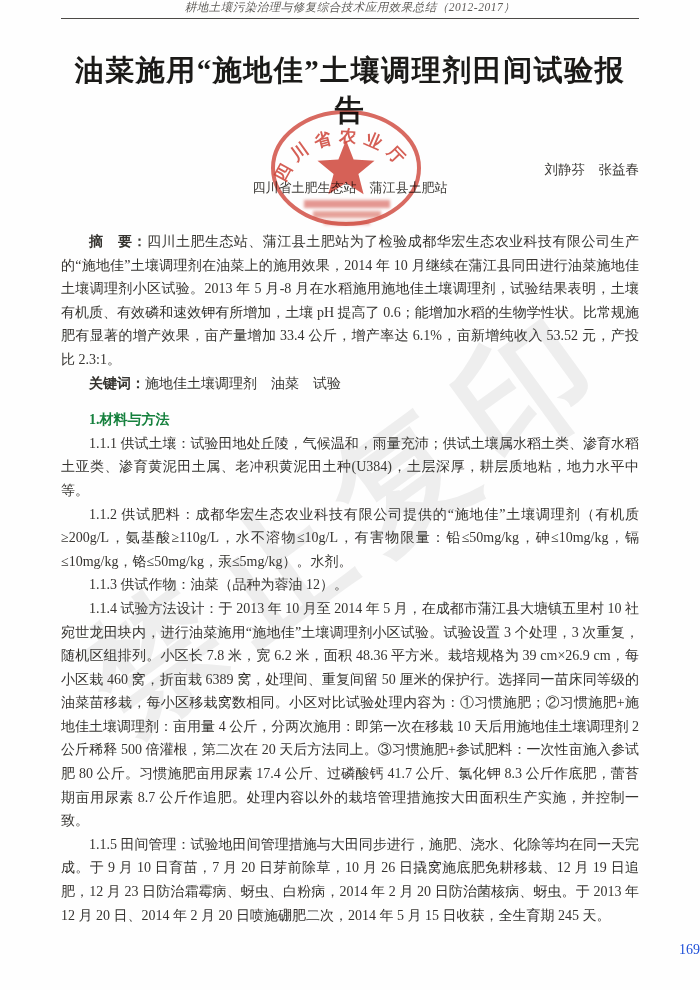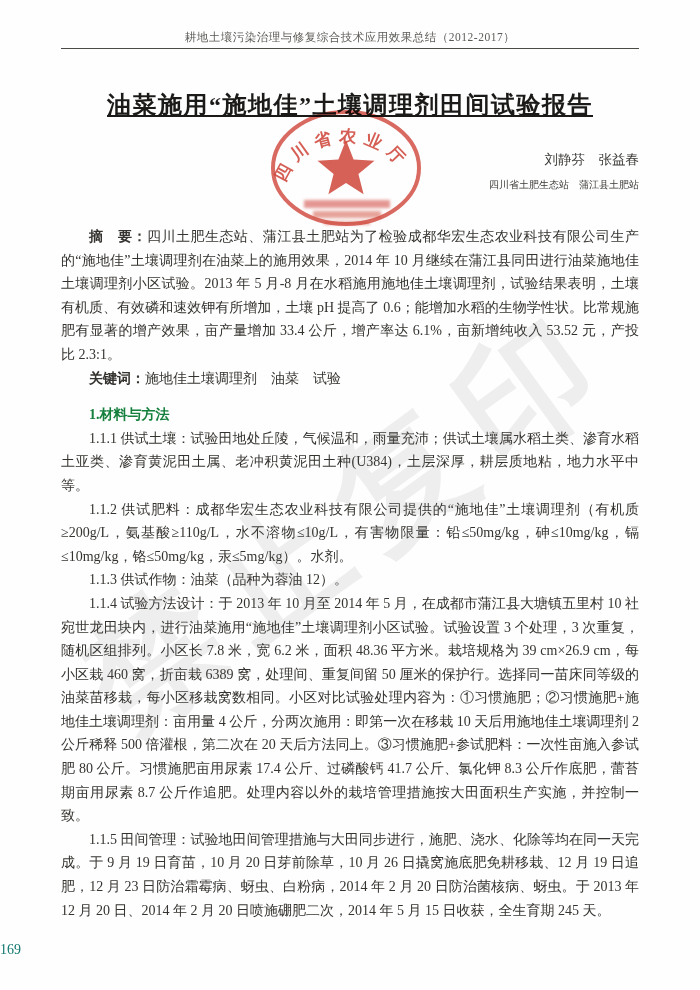--- a/index.html
+++ b/index.html
@@ -2,30 +2,30 @@
 <html><head>
 <meta charset="utf-8">
 <style>
   html,body{margin:0;padding:0;background:#e8e8e8;}
   .page{
     width:700px;height:990px;position:relative;overflow:hidden;background:#fefefe;
     font-family:"Liberation Serif","DejaVu Serif",serif;color:#35332f;margin:0 auto;
     box-shadow:0 0 4px rgba(0,0,0,.15);
   }
   .content{padding:0 61px;position:relative;z-index:2;}
-  .running-head{margin-top:30px;text-align:center;font-size:11.5px;color:#5c5a56;letter-spacing:.5px;}
+  .running-head{text-align:center;font-size:11.5px;color:#5c5a56;letter-spacing:.5px;font-style:italic;}
   .head-rule{border-bottom:1.6px solid #4c4a46;margin-top:3px;height:0;}
-  .title{margin-top:40px;text-align:center;font-size:24px;font-weight:bold;color:#1b1a18;letter-spacing:1.5px;text-decoration:underline;}
+  .title{margin-top:32px;text-align:center;font-size:29px;font-weight:bold;color:#1b1a18;letter-spacing:1.5px;}
   .authors{margin-top:30px;text-align:right;font-size:13.5px;color:#3c3a36;}
-  .affil{margin-top:9px;text-align:right;font-size:10px;color:#3c3a36;}
+  .affil{text-align:center;font-size:13px;color:#3c3a36;}
   .bodytext{margin-top:33px;font-size:14px;line-height:23.6px;text-align:justify;}
   .bodytext p{margin:0;text-indent:2em;}
   .b{font-weight:bold;margin-top:33px;}
   .h1{font-weight:bold;margin-top:13px !important;color:#15803d;}
-  .pageno{position:absolute;bottom:32px;left:0;right:0;text-align:left;font-size:14px;color:#0f766e;z-index:2;}
+  .pageno{position:absolute;bottom:32px;left:0;right:0;text-align:right;font-size:14px;color:#1d4ed8;z-index:2;}
   .watermark{
     position:absolute;left:30px;top:300px;width:640px;height:440px;
     display:flex;align-items:center;justify-content:center;
     transform:rotate(-36deg);font-size:132px;font-weight:bold;letter-spacing:20px;
     color:rgba(105,105,105,0.11);z-index:3;pointer-events:none;white-space:nowrap;
   }
   .seal{position:absolute;left:266px;top:102px;width:164px;height:136px;z-index:4;mix-blend-mode:multiply;pointer-events:none;}
 </style>
 </head>
 <body>
@@ -68,20 +68,20 @@
 
     <div class="bodytext">
       <p><span class="b">摘　要：</span><span>四川土肥生态站、蒲江县土肥站为了检验成都华宏生态农业科技有限公司生产的“施地佳”土壤调理剂在油菜上的施用效果，2014 年 10 月继续在蒲江县同田进行油菜施地佳土壤调理剂小区试验。2013 年 5 月-8 月在水稻施用施地佳土壤调理剂，试验结果表明，土壤有机质、有效磷和速效钾有所增加，土壤 pH 提高了 0.6；能增加水稻的生物学性状。比常规施肥有显著的增产效果，亩产量增加 33.4 公斤，增产率达 6.1%，亩新增纯收入 53.52 元，产投比 2.3:1。</span></p>
       <p><span class="b">关键词：</span><span>施地佳土壤调理剂　油菜　试验</span></p>
 
       <p class="h1">1.材料与方法</p>
       <p>1.1.1 供试土壤：试验田地处丘陵，气候温和，雨量充沛；供试土壤属水稻土类、渗育水稻土亚类、渗育黄泥田土属、老冲积黄泥田土种(U384)，土层深厚，耕层质地粘，地力水平中等。</p>
       <p>1.1.2 供试肥料：成都华宏生态农业科技有限公司提供的“施地佳”土壤调理剂（有机质≥200g/L，氨基酸≥110g/L，水不溶物≤10g/L，有害物限量：铅≤50mg/kg，砷≤10mg/kg，镉≤10mg/kg，铬≤50mg/kg，汞≤5mg/kg）。水剂。</p>
       <p>1.1.3 供试作物：油菜（品种为蓉油 12）。</p>
       <p>1.1.4 试验方法设计：于 2013 年 10 月至 2014 年 5 月，在成都市蒲江县大塘镇五里村 10 社宛世龙田块内，进行油菜施用“施地佳”土壤调理剂小区试验。试验设置 3 个处理，3 次重复，随机区组排列。小区长 7.8 米，宽 6.2 米，面积 48.36 平方米。栽培规格为 39 cm×26.9 cm，每小区栽 460 窝，折亩栽 6389 窝，处理间、重复间留 50 厘米的保护行。选择同一苗床同等级的油菜苗移栽，每小区移栽窝数相同。小区对比试验处理内容为：①习惯施肥；②习惯施肥+施地佳土壤调理剂：亩用量 4 公斤，分两次施用：即第一次在移栽 10 天后用施地佳土壤调理剂 2 公斤稀释 500 倍灌根，第二次在 20 天后方法同上。③习惯施肥+参试肥料：一次性亩施入参试肥 80 公斤。习惯施肥亩用尿素 17.4 公斤、过磷酸钙 41.7 公斤、氯化钾 8.3 公斤作底肥，蕾苔期亩用尿素 8.7 公斤作追肥。处理内容以外的栽培管理措施按大田面积生产实施，并控制一致。</p>
-      <p>1.1.5 田间管理：试验地田间管理措施与大田同步进行，施肥、浇水、化除等均在同一天完成。于 9 月 19 日育苗，10 月 20 日芽前除草，10 月 26 日撬窝施底肥免耕移栽、12 月 19 日追肥，12 月 23 日防治霜霉病、蚜虫、白粉病，2014 年 2 月 20 日防治菌核病、蚜虫。于 2013 年 12 月 20 日、2014 年 2 月 20 日喷施硼肥二次，2014 年 5 月 15 日收获，全生育期 245 天。</p>
+      <p>1.1.5 田间管理：试验地田间管理措施与大田同步进行，施肥、浇水、化除等均在同一天完成。于 9 月 10 日育苗，7 月 20 日芽前除草，10 月 26 日撬窝施底肥免耕移栽、12 月 19 日追肥，12 月 23 日防治霜霉病、蚜虫、白粉病，2014 年 2 月 20 日防治菌核病、蚜虫。于 2013 年 12 月 20 日、2014 年 2 月 20 日喷施硼肥二次，2014 年 5 月 15 日收获，全生育期 245 天。</p>
     </div>
 
   </div>
 
   <div class="pageno">169</div>
 
 </div>
 
 </body></html>

